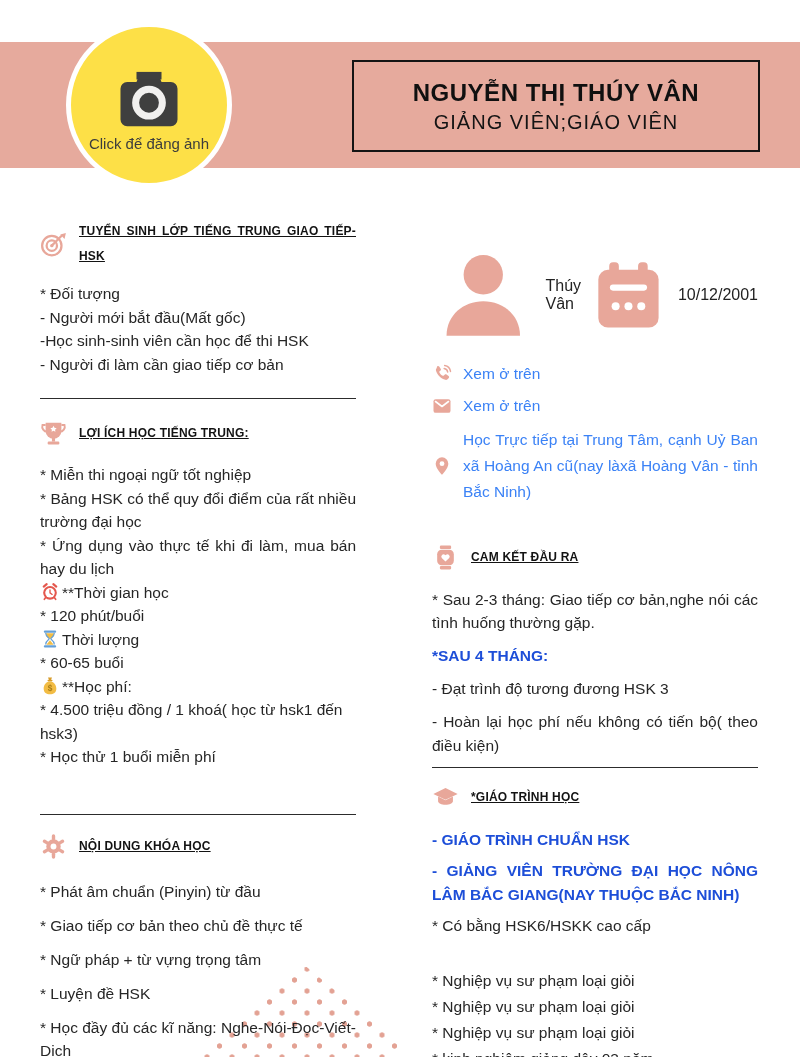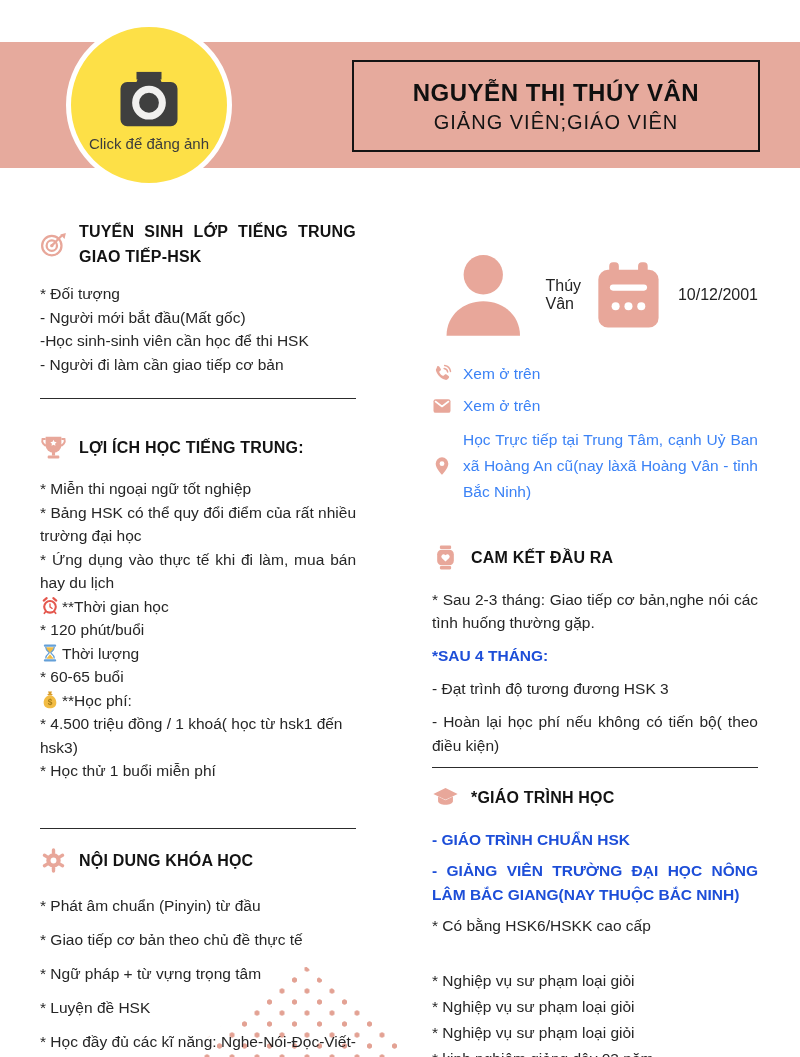--- a/index.html
+++ b/index.html
@@ -18,34 +18,34 @@
   .namebox .nm { font-size:24px; font-weight:bold; color:#101010; letter-spacing:.5px; }
   .namebox .rl { font-size:20px; color:#141414; letter-spacing:1px; margin-top:4px; }
 
   
   .col { position:absolute; z-index:1; }
   .col-left  { left:40px;  top:219px; width:316px; }
   .col-right { left:432px; top:244px; width:326px; }
 
   .sec-head { display:flex; align-items:center; gap:12px; }
   .sec-head .sic { flex:0 0 27px; width:27px; height:27px; }
-  .sec-head .st { font-size:16px; font-weight:bold; color:#131313; line-height:25px; letter-spacing:.2px; }
+  .sec-head .st { font-size:12px; font-weight:bold; color:#131313; line-height:25px; letter-spacing:.2px;text-decoration:underline; }
   .sec-head .st.jt { text-align:justify; }
 
   .p { font-size:15.5px; line-height:23.5px; color:#262626; }
   .jt { text-align:justify; }
   .b { font-weight:bold; color:#1d4ed8; }
   .rule { border:none; border-top:1.4px solid #2c2c2c; height:0; }
   .icon-line { display:flex; align-items:center; gap:2px; }
   .icon-line .lic { width:20px; height:20px; flex:0 0 20px; }
 
   
   .ls1-items { margin-top:13px; }
   .rule-l1 { margin-top:22px; }
-  .l-sec2 { margin-top:35px; }
+  .l-sec2 { margin-top:21px; }
   .ls2-items { margin-top:16px; }
   .rule-l2 { margin-top:45px; }
   .l-sec3 { margin-top:18px; }
   .ls3-items { margin-top:20px; }
   .ls3-items .p { margin-bottom:10.5px; }
 
   
   .crow { display:flex; align-items:center; gap:11px; margin-bottom:9px; min-height:23px; }
   .crow .cic { width:20px; height:20px; flex:0 0 20px; }
   .crow .ct { font-size:15.5px; color:#3b82f6; }

